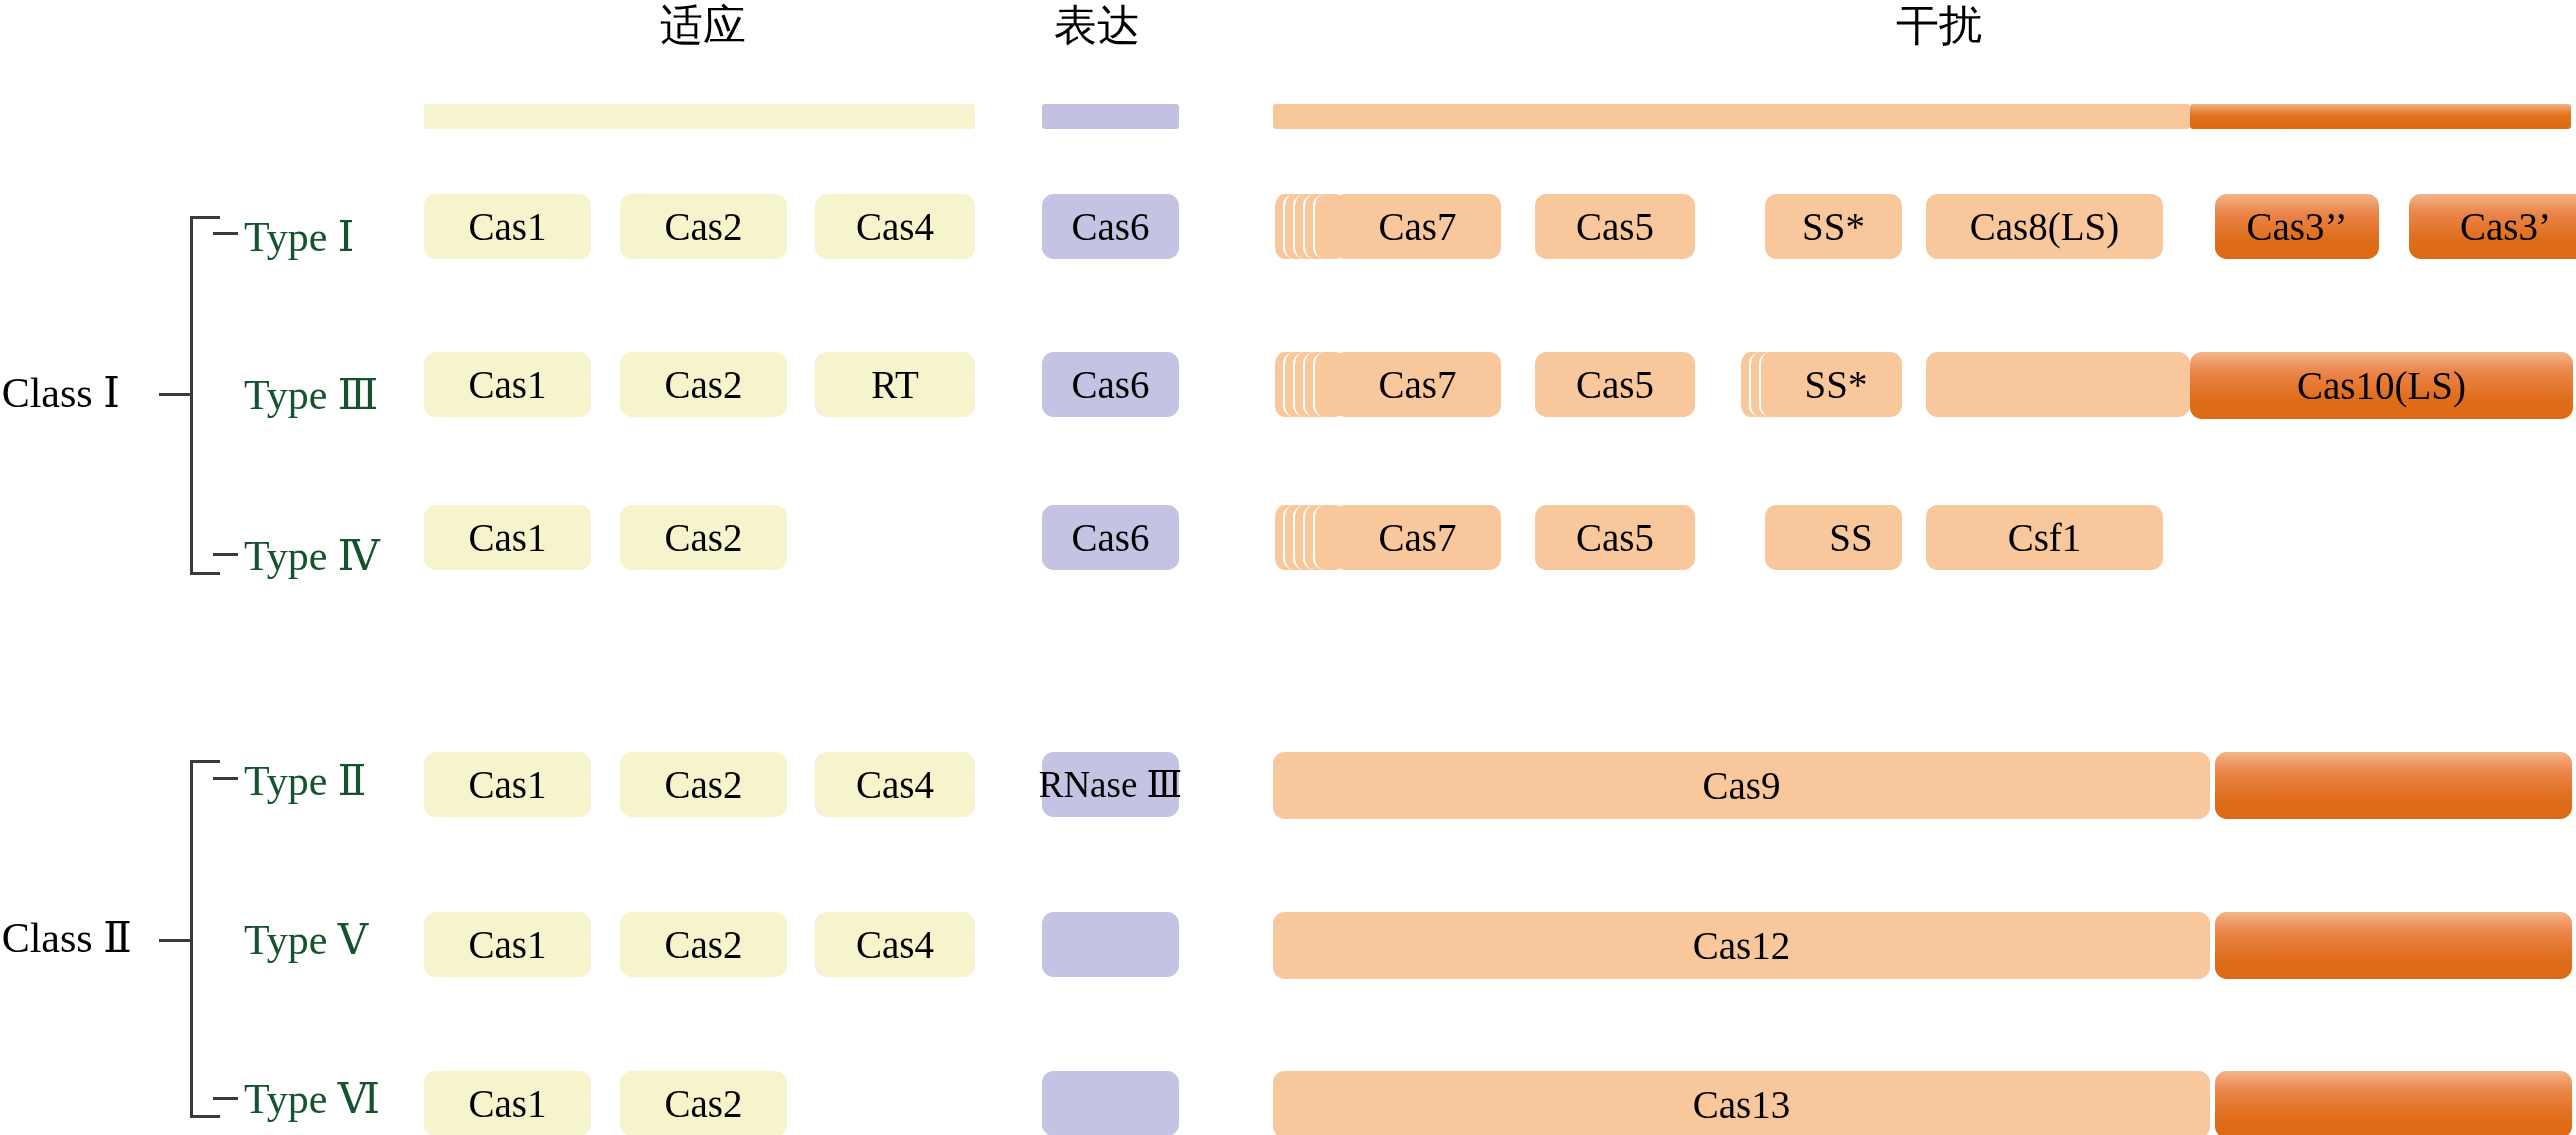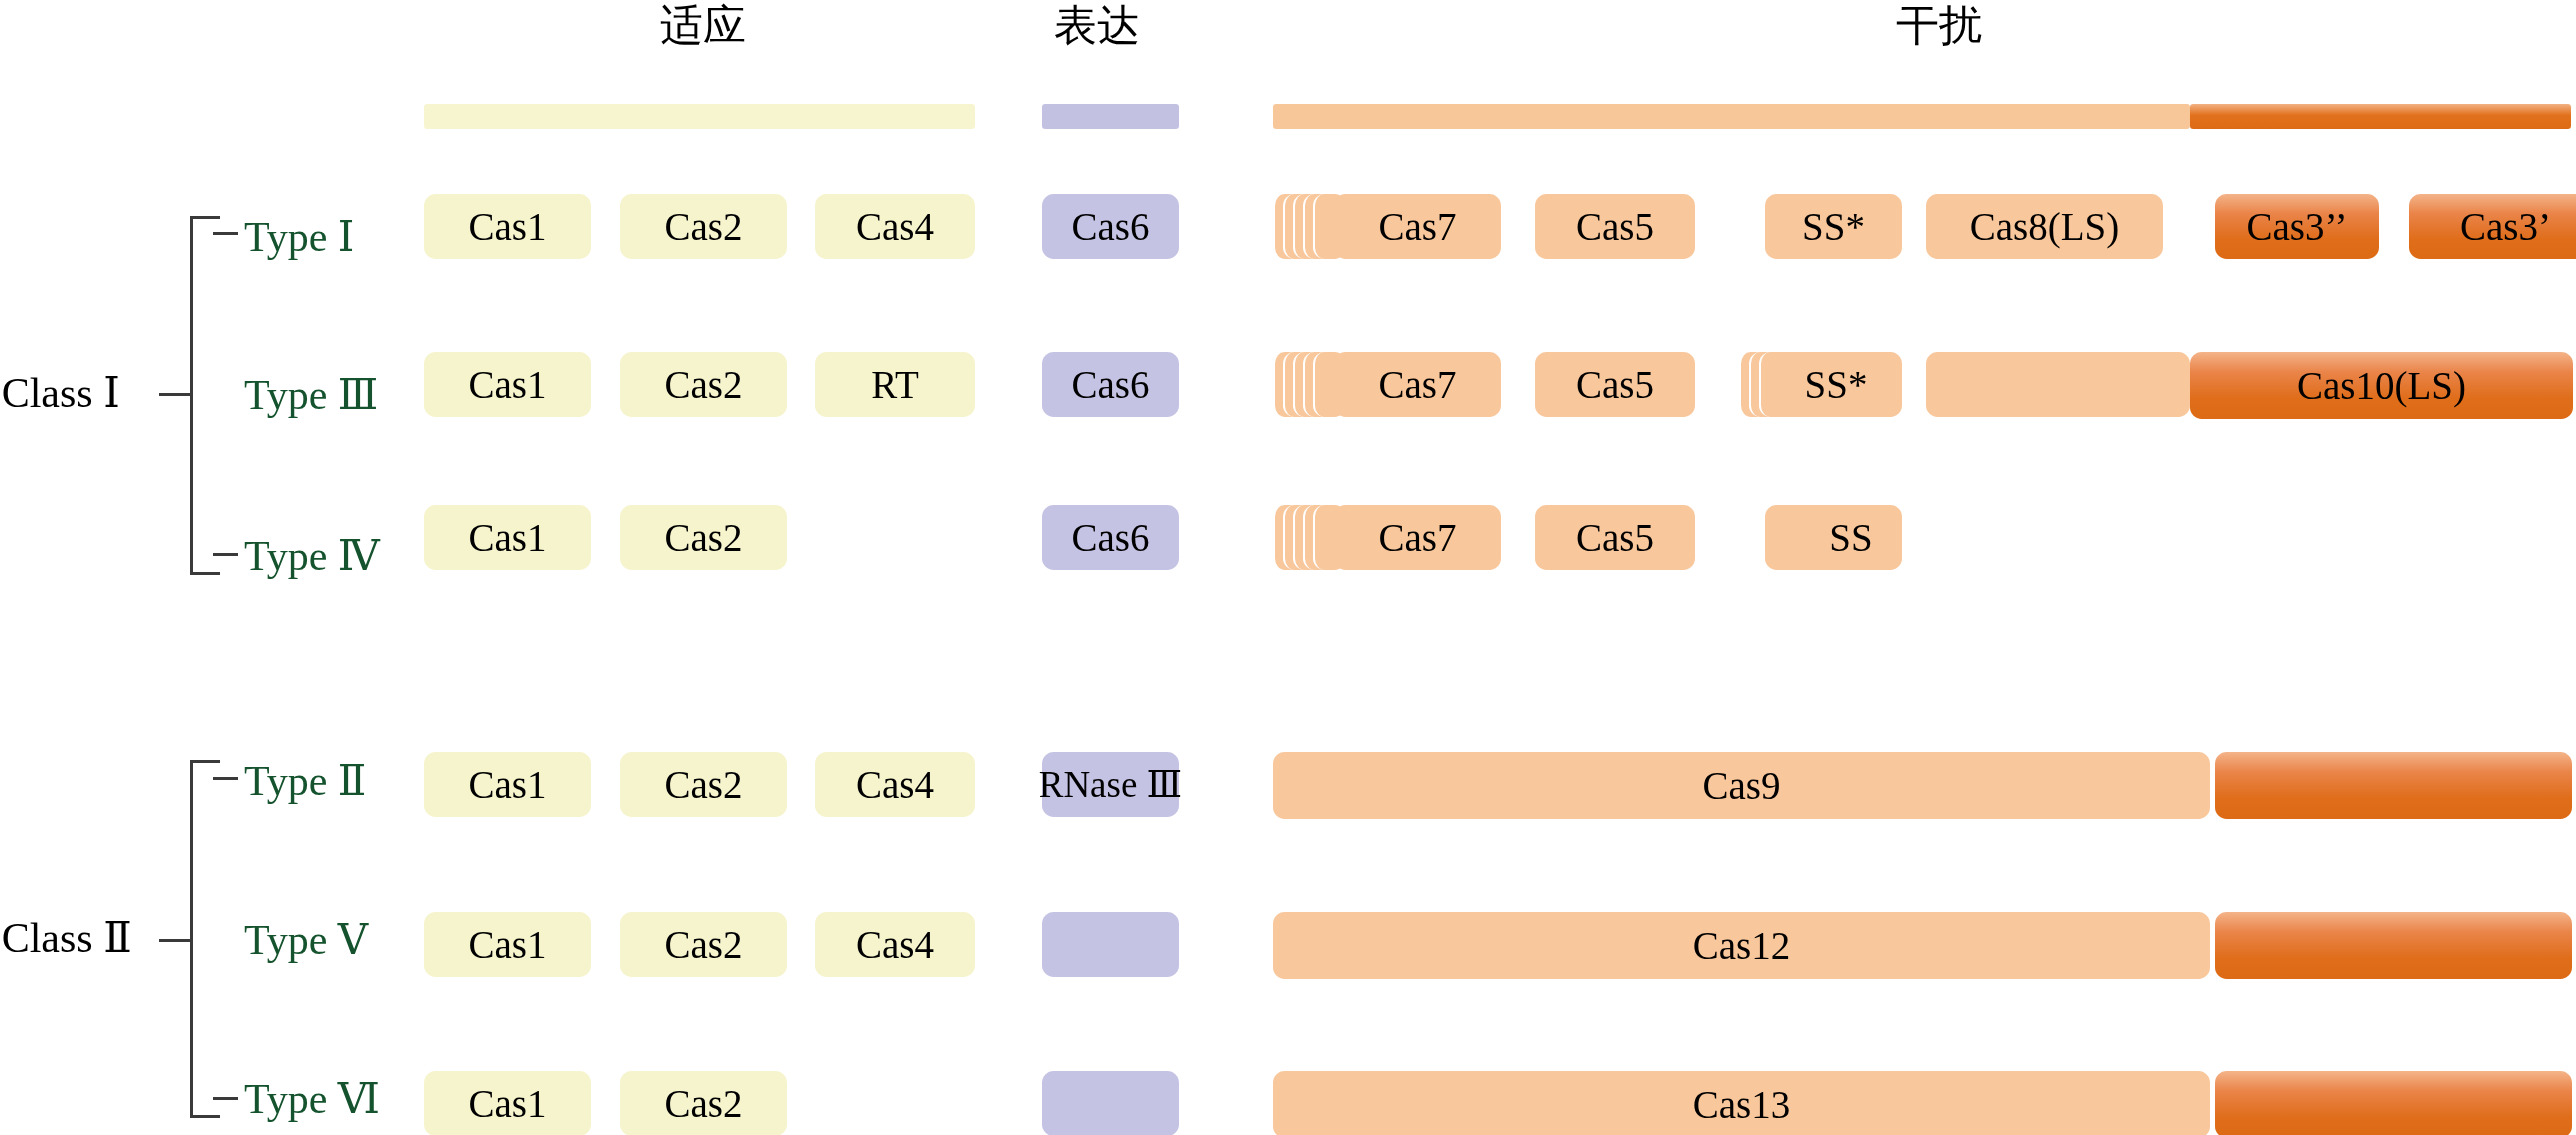--- a/index.html
+++ b/index.html
@@ -148,20 +148,21 @@
   <div class="stack">
     <div class="layer" style="left:1273px;top:505px;width:33px;height:65px;"></div>
     <div class="layer" style="left:1283px;top:505px;width:33px;height:65px;"></div>
     <div class="layer" style="left:1293px;top:505px;width:33px;height:65px;"></div>
     <div class="layer" style="left:1303px;top:505px;width:33px;height:65px;"></div>
     <div class="layer" style="left:1313px;top:505px;width:33px;height:65px;"></div>
   </div>
   <div class="box orange" style="left:1334px;top:505px;width:167px;height:65px;">Cas7</div>
   <div class="box orange" style="left:1535px;top:505px;width:160px;height:65px;">Cas5</div>
   <div class="box orange" style="left:1765px;top:505px;width:137px;height:65px;padding-left:35px;">SS</div>
+  <div class="box orange" style="left:1926px;top:505px;width:237px;height:65px;">Csf1</div>
 
   <div class="box yellow" style="left:424px;top:752px;width:167px;height:65px;">Cas1</div>
   <div class="box yellow" style="left:620px;top:752px;width:167px;height:65px;">Cas2</div>
   <div class="box yellow" style="left:815px;top:752px;width:160px;height:65px;">Cas4</div>
   <div class="box purple" style="left:1042px;top:752px;width:137px;height:65px;font-size:37px;">RNase Ⅲ</div>
   <div class="box orange" style="left:1273px;top:752px;width:937px;height:67px;text-align:right;">Cas9</div>
   <div class="box orange-grad empty" style="left:2215px;top:752px;width:357px;height:67px;"></div>
 
   <div class="box yellow" style="left:424px;top:912px;width:167px;height:65px;">Cas1</div>
   <div class="box yellow" style="left:620px;top:912px;width:167px;height:65px;">Cas2</div>

